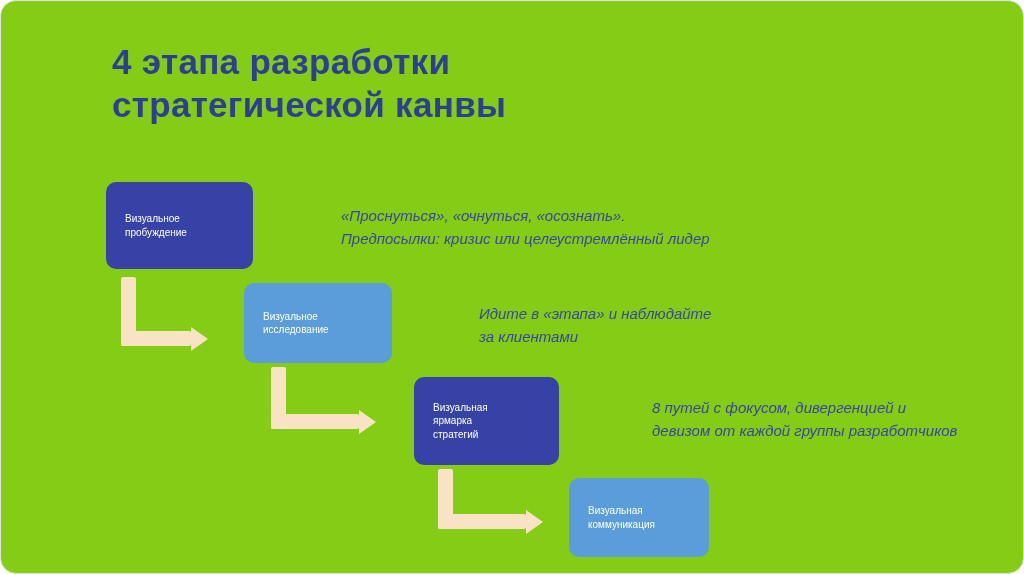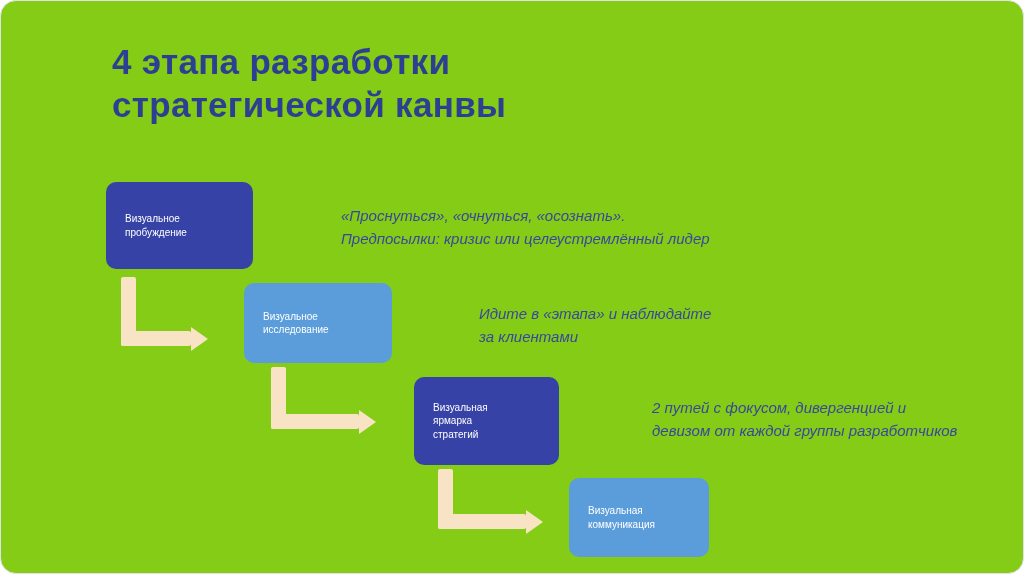--- a/index.html
+++ b/index.html
@@ -96,21 +96,21 @@
     <span class="arrow-seg" style="left:270px; top:366px; width:15px; height:62px;"></span>
     <span class="arrow-seg" style="left:270px; top:413px; width:88px; height:15px;"></span>
     <span class="arrow-head" style="left:358px; top:409px;"></span>
   </div>
 
   <div class="step-box box-dark" style="left:413px; top:376px; width:145px; height:88px;">
     <span class="step-label">Визуальная
 ярмарка
 стратегий</span>
   </div>
-  <p class="desc" style="left:611px; top:396px;">2 путей с фокусом, дивергенцией и
+  <p class="desc" style="left:611px; top:396px;">8 путей с фокусом, дивергенцией и
 девизом от каждой группы разработчиков</p>
 
   <div>
     <span class="arrow-seg" style="left:437px; top:468px; width:15px; height:60px;"></span>
     <span class="arrow-seg" style="left:437px; top:513px; width:88px; height:15px;"></span>
     <span class="arrow-head" style="left:525px; top:509px;"></span>
   </div>
 
   <div class="step-box box-light" style="left:568px; top:477px; width:140px; height:79px;">
     <span class="step-label">Визуальная

